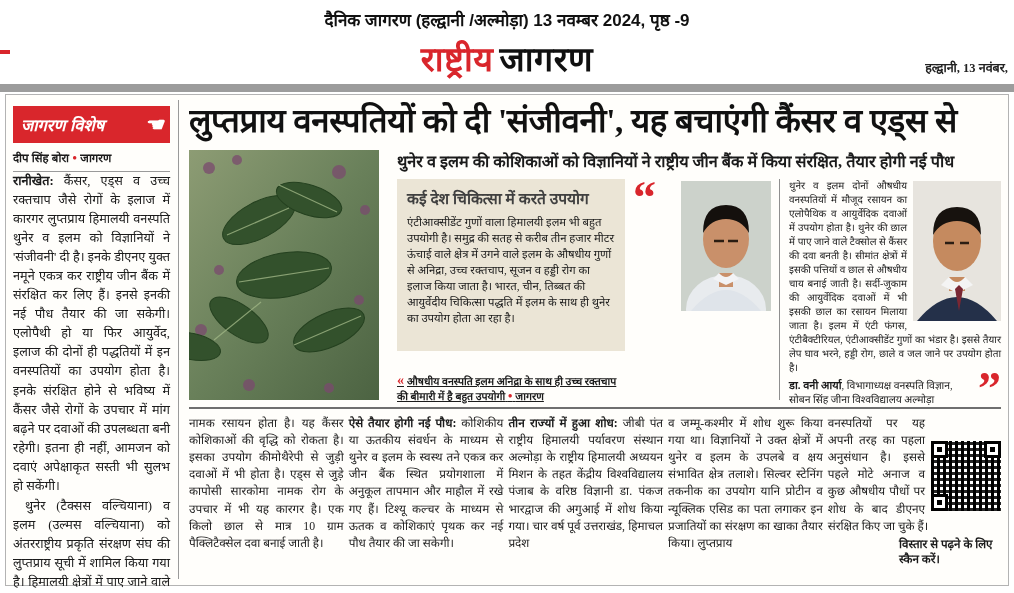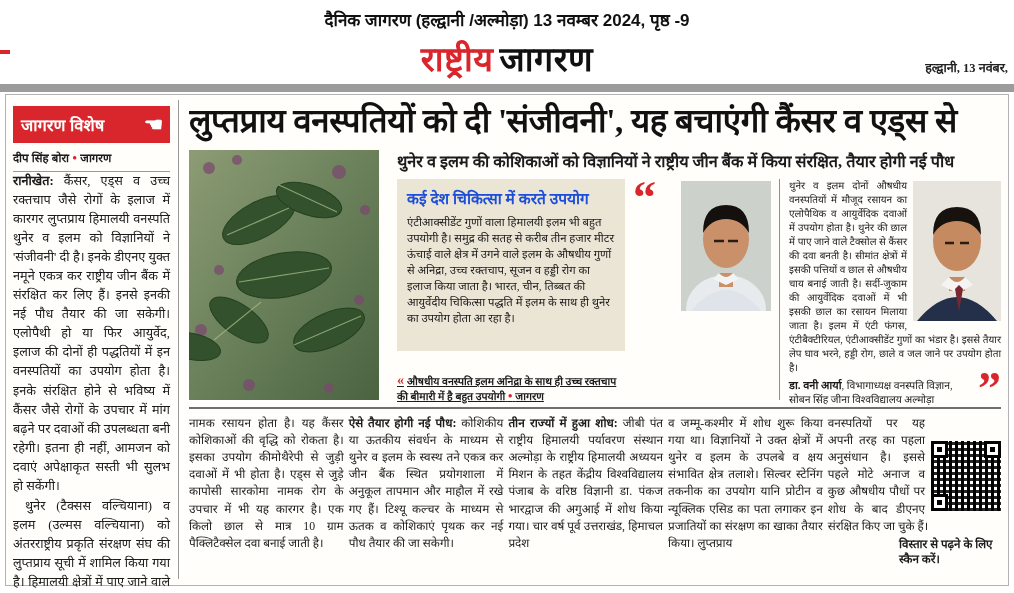--- a/index.html
+++ b/index.html
@@ -17,21 +17,21 @@
   .dateline { position: absolute; right: 6px; bottom: 6px; font-size: 12.5px; font-weight: bold; color: #222; }
   .gray-bar { height: 8px; background: #9c9c9c; margin-top: 2px; }
 
   .article { margin: 2px 5px 0 5px; border: 1px solid #b3b3b3; height: 492px;
     display: flex; padding: 5px 7px 6px 7px; background: #fffefb; }
 
   
   .left-col { width: 166px; flex: none; border-right: 1px solid #9a9a9a; padding-right: 8px; }
   .banner { background: #d9262c; color: #fff; font-weight: bold; font-size: 16.5px;
     padding: 7px 8px; display: flex; justify-content: space-between; align-items: center;
-    margin: 6px 0 7px 0; font-family: "Liberation Sans", sans-serif; }
+    margin: 6px 0 7px 0; font-family: "Liberation Sans", sans-serif; font-style: italic; }
   .hand { font-size: 19px; line-height: 12px; transform: scaleX(1.15); }
   .byline { font-size: 11.5px; font-weight: bold; border-bottom: 1px solid #9a9a9a;
     padding-bottom: 6px; font-family: "Liberation Sans", sans-serif; }
   .dot { color: #d9262c; font-size: 8px; vertical-align: 2px; }
   .left-col p { font-size: 12.7px; line-height: 1.5; text-align: justify; }
   .left-col .lead { font-weight: bold; }
   .left-col .para2 { text-indent: 12px; margin-top: 1px; }
 
   
   .main-col { flex: 1; min-width: 0; padding-left: 10px; display: flex; flex-direction: column; }
@@ -40,21 +40,21 @@
 
   .mid { display: flex; }
   .plant-photo { width: 190px; height: 250px; flex: none; overflow: hidden; }
   .plant-photo svg { display: block; }
   .mid-right { flex: 1; min-width: 0; padding-left: 18px; }
   .subhead { font-size: 16.2px; font-weight: bold; margin: 0 0 7px 0; white-space: nowrap; overflow: hidden; }
 
   .mid-cols { display: flex; height: 221px; }
   .boxcol { width: 228px; flex: none; }
   .infobox { background: #ebe5d6; padding: 8px 10px 9px 10px; height: 172px; }
-  .infobox h3 { font-size: 15.5px; font-weight: 800; margin-bottom: 5px; color: #1d4ed8; }
+  .infobox h3 { font-size: 15.5px; font-weight: 800; margin-bottom: 5px; color: #404040; }
   .infobox p { font-size: 11.3px; line-height: 1.43; }
   .caption { margin-top: 21px; font-size: 10.6px; font-weight: 600; line-height: 1.35; padding-right: 6px; text-decoration: underline; }
   .caret { color: #d9262c; font-weight: 800; font-size: 14px; margin-right: 3px; }
 
   .quotecol { width: 154px; flex: none; padding: 0 8px; }
   .openquote, .closequote { color: #d9262c; font-family: "Liberation Serif", serif; font-weight: bold; }
   .openquote { float: left; font-size: 46px; line-height: 0.55; height: 22px; margin: 6px 4px 0 0; }
   .portrait { float: right; overflow: hidden; }
   .p1 { width: 90px; height: 130px; margin: 2px 0 4px 4px; }
   .qtext { font-size: 11.2px; line-height: 1.38; font-weight: 500; text-align: left; }

